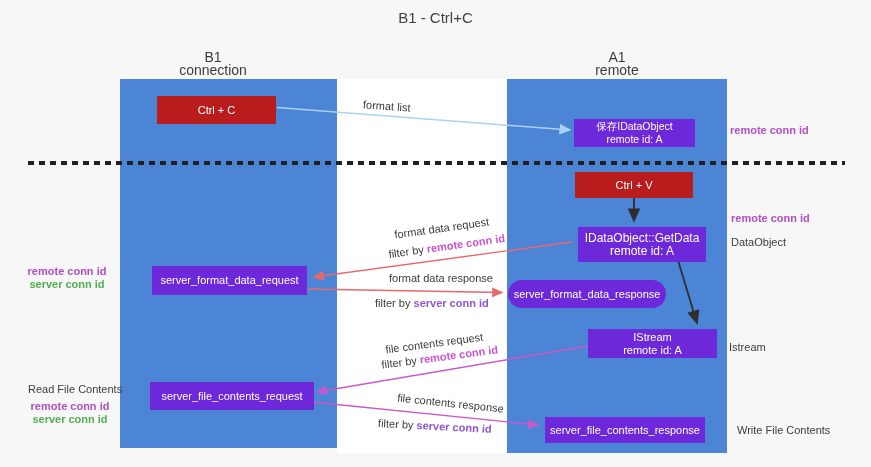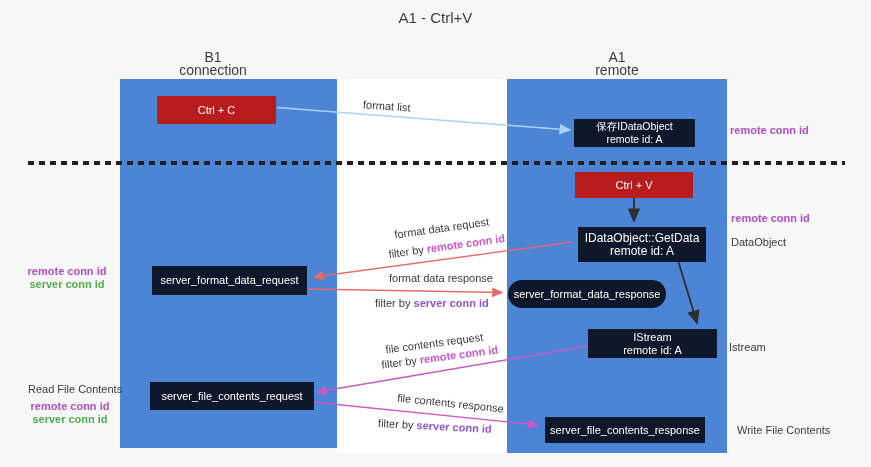--- a/index.html
+++ b/index.html
@@ -23,21 +23,21 @@
   .lane{background:#4d85d6;}
   #lane-left{left:120px;top:79px;width:217px;height:369px;}
   #lane-right{left:507px;top:79px;width:220px;height:374px;}
   
   .divider{left:28px;top:161px;width:817px;height:4px;z-index:6;
     background:repeating-linear-gradient(90deg,#202020 0 6px,transparent 6px 11px);}
   
   .node{color:#ffffff;font-size:11px;display:flex;flex-direction:column;
         align-items:center;justify-content:center;text-align:center;z-index:4;line-height:13px;}
   .node.green{background:#b91c1c;}
-  .node.orange{background:#0f172a;}
+  .node.orange{background:#6d28d9;}
   #node-ctrl-c{left:157px;top:96px;width:119px;height:28px;}
   #node-save-obj{left:574px;top:119px;width:121px;height:28px;font-size:10.5px;}
   #node-ctrl-v{left:575px;top:172px;width:118px;height:26px;}
   #node-getdata{left:571px;top:227px;width:128px;height:35px;font-size:12px;margin-left:7px;}
   #node-fmt-req{left:152px;top:266px;width:155px;height:29px;}
   #node-fmt-resp{left:508px;top:280px;width:158px;height:28px;border-radius:14px;}
   #node-istream{left:588px;top:329px;width:129px;height:29px;}
   #node-file-req{left:150px;top:382px;width:164px;height:28px;}
   #node-file-resp{left:545px;top:417px;width:160px;height:26px;}
   
@@ -66,21 +66,21 @@
   #fl-fcr-filter{left:381px;top:351px;transform:rotate(-7.5deg);}
   #fl-fcresp{left:397px;top:397px;transform:rotate(6deg);}
   #fl-fcresp-filter{left:378px;top:420px;transform:rotate(3deg);}
   
   #arrows{left:0;top:0;z-index:3;}
 </style>
 </head>
 <body>
 
 <div class="abs title">
-  <div>A1 - Ctrl+V</div>
+  <div>B1 - Ctrl+C</div>
 </div>
 
 <div class="abs lane-header" id="lane-header-left">
   <div>B1</div>
   <div>connection</div>
 </div>
 <div class="abs lane-header" id="lane-header-right">
   <div>A1</div>
   <div>remote</div>
 </div>

